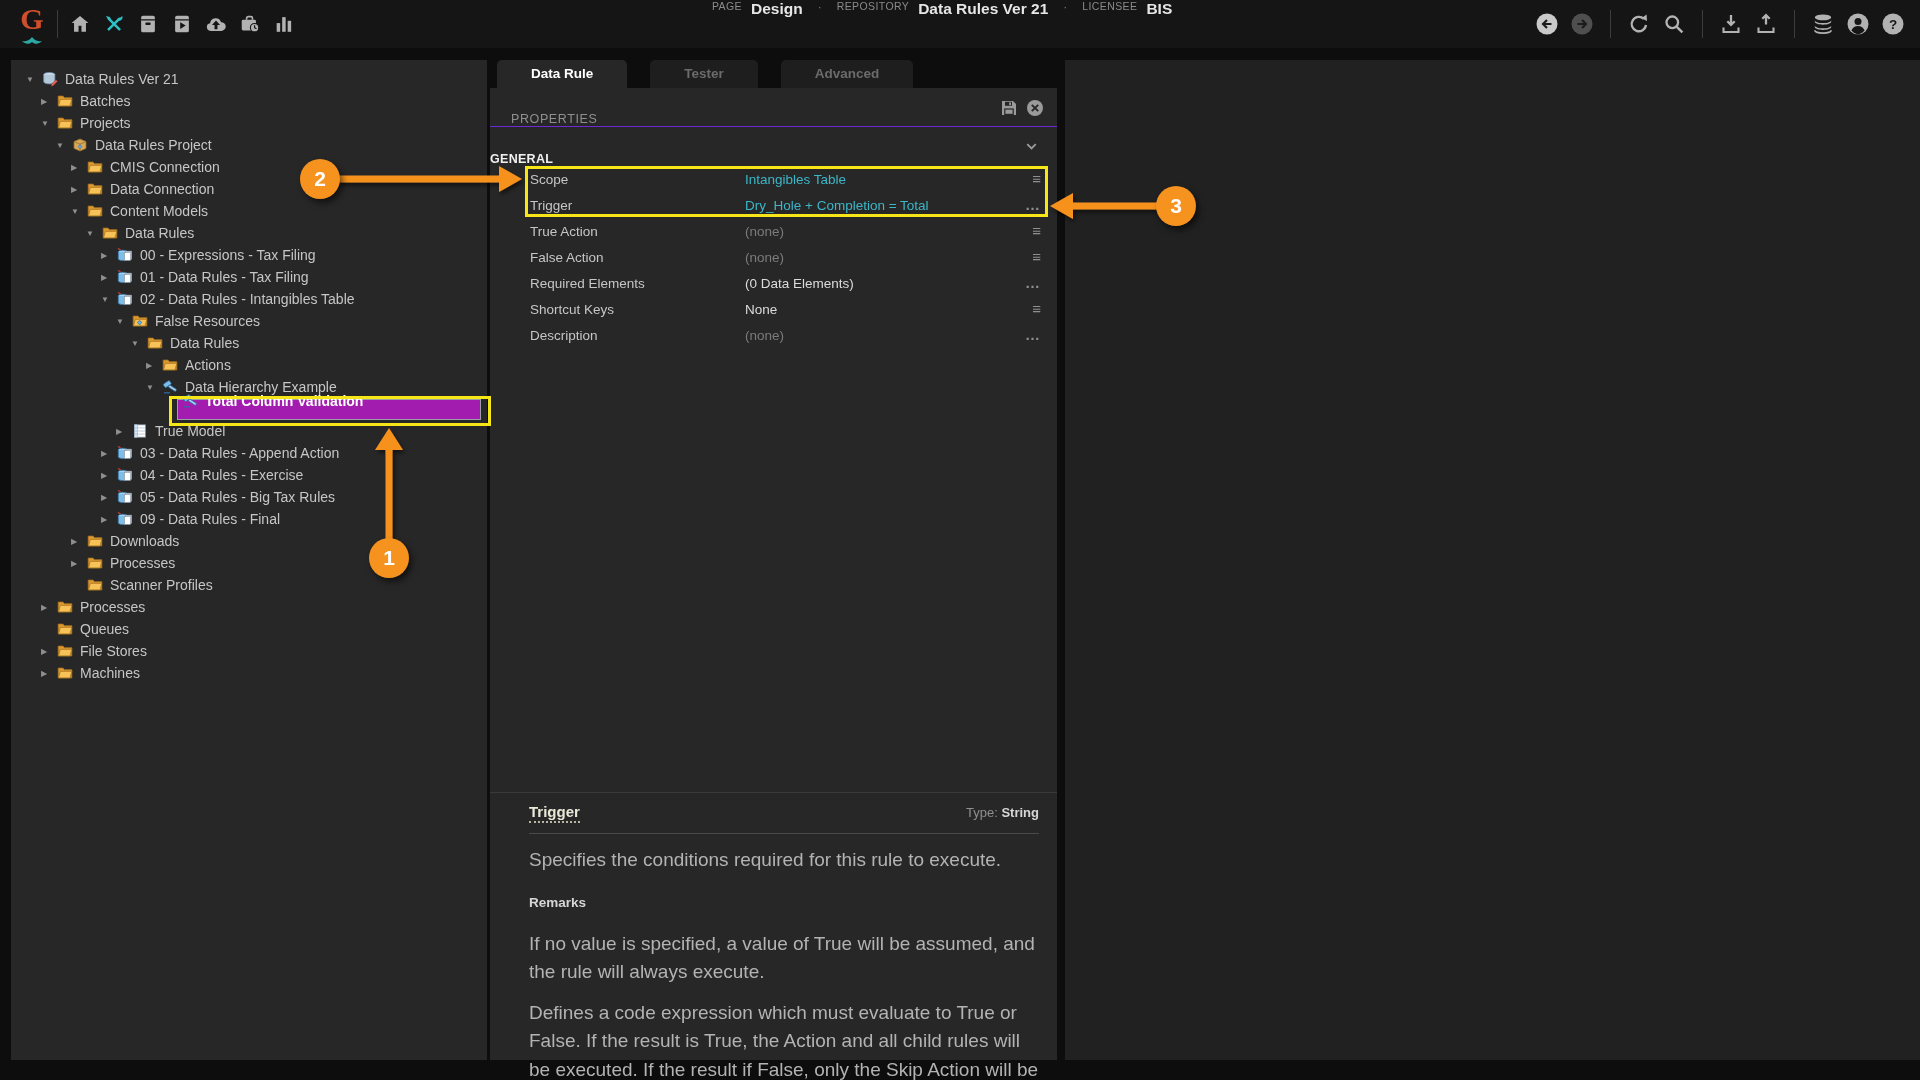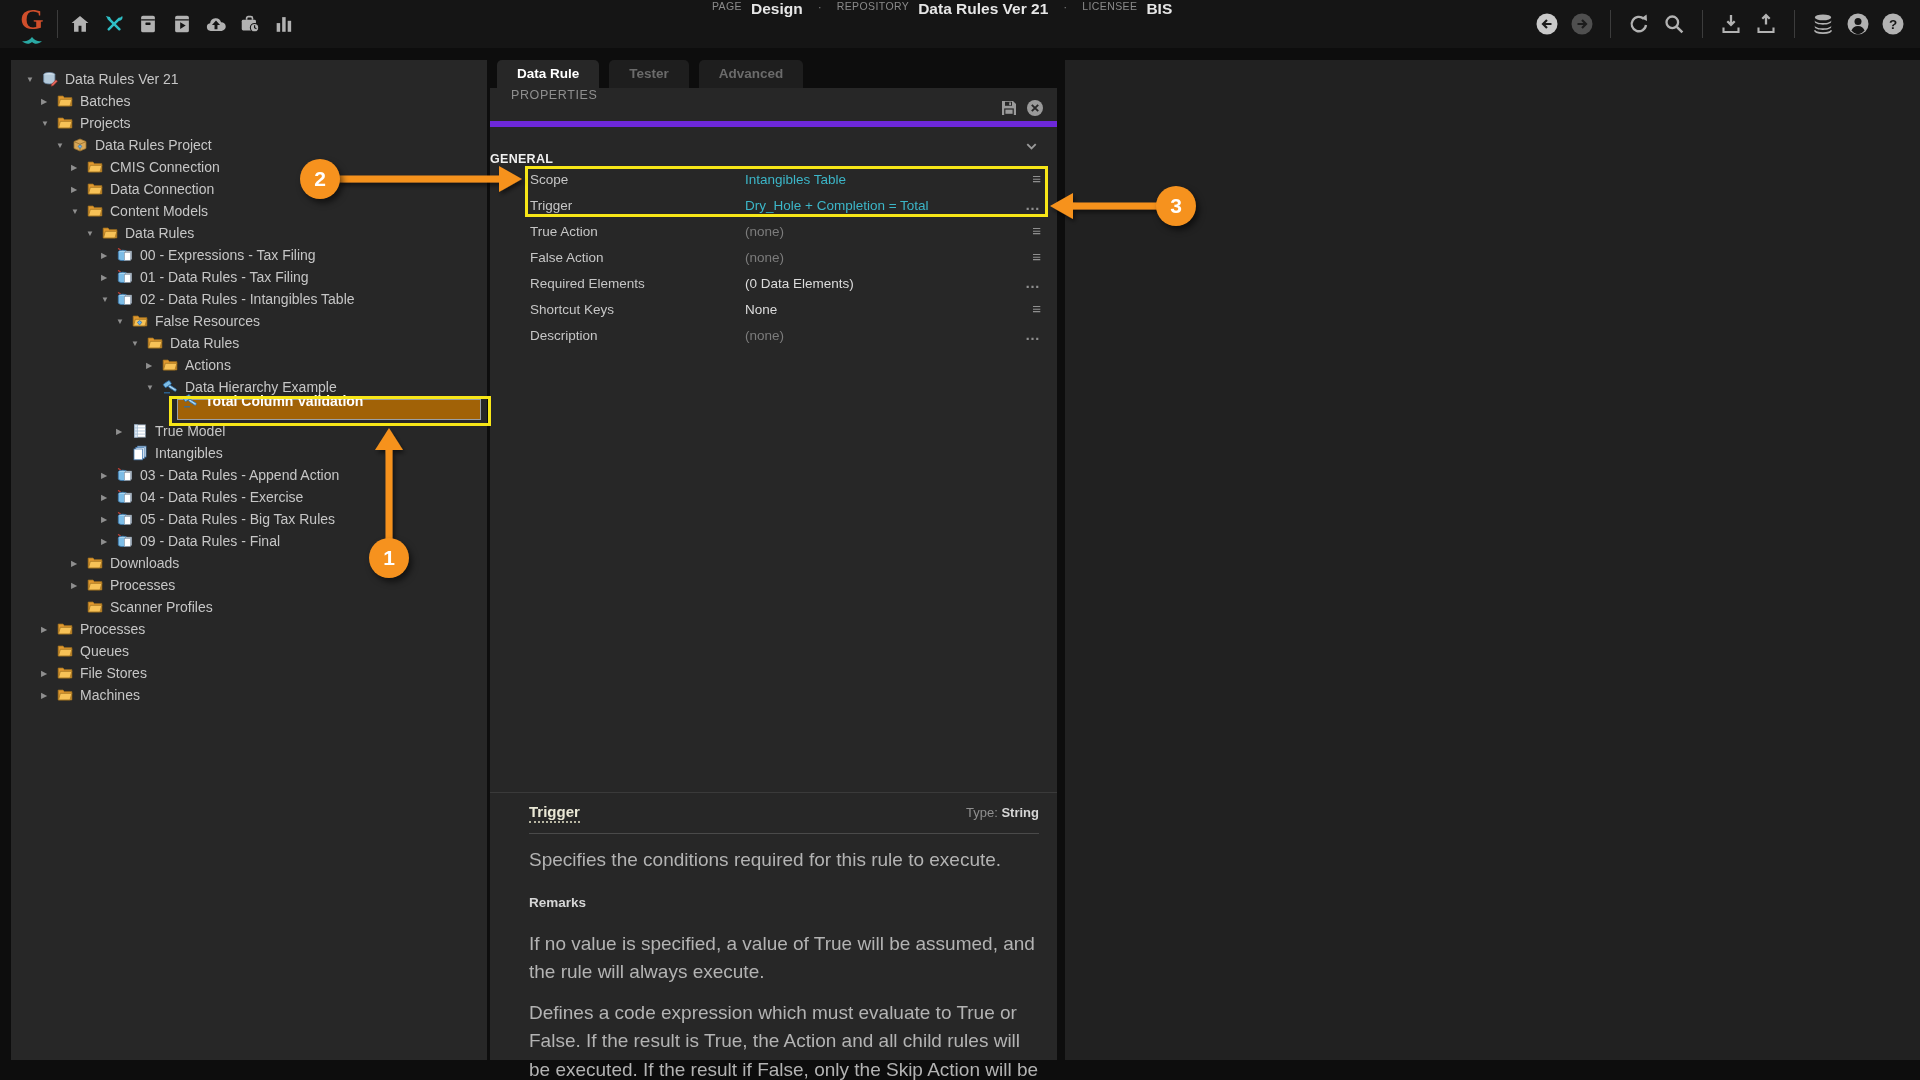--- a/index.html
+++ b/index.html
@@ -30,31 +30,31 @@
   #tree{padding:8px 0 0 8px;}
   #right-panel{position:absolute;left:1065px;top:60px;width:855px;height:1000px;background:#212121;}
 
   
   .trow{display:flex;align-items:center;height:22px;font-size:14px;color:#c6c6c6;white-space:nowrap;cursor:default;}
   .exp{width:16px;flex:none;font-size:8px;color:#8f8f8f;text-align:left;cursor:pointer;}
   .ticon{width:17px;height:16px;flex:none;display:inline-flex;}
   .ticon svg{width:16px;height:16px;}
   .tlabel{margin-left:6px;}
   .selbox{display:inline-flex;align-items:center;flex:1;height:21px;margin-right:6px;
-          padding:0 8px 16px 4px;background:#a16207;border:1px solid #9aa0a6;}
+          padding:0 8px 16px 4px;background:#a21caf;border:1px solid #9aa0a6;}
   .selbox .tlabel{color:#ffffff;font-weight:bold;}
 
   
   #tabs{position:absolute;left:490px;top:60px;width:567px;height:28px;display:flex;align-items:flex-end;}
-  .tab{height:28px;line-height:28px;padding:0 20px;margin-right:10px;font-size:13.5px;font-weight:bold;
+  .tab{height:28px;line-height:28px;padding:0 34px;margin-right:23px;font-size:13.5px;font-weight:bold;
        color:#6b6b6b;background:#1e1e1e;border-radius:5px 5px 0 0;cursor:pointer;}
   .tab.active{color:#ffffff;background:#272727;}
   .tab:first-child{margin-left:7px;}
   #props-body{position:absolute;left:490px;top:88px;width:567px;height:972px;background:#272727;}
-  .props-bar{height:39px;display:flex;align-items:flex-start;padding-left:21px;border-bottom:6px solid #6d28d9;position:relative;}
+  .props-bar{height:39px;display:flex;align-items:flex-end;padding-left:21px;border-bottom:1px solid #6d28d9;position:relative;}
   .props-title{font-size:12.5px;color:#8f8f8f;letter-spacing:.6px;}
   .props-bar-icons{position:absolute;right:13px;top:0;height:39px;display:flex;align-items:center;gap:8px;}
   .pbtn{background:none;border:none;padding:0;cursor:pointer;display:flex;width:18px;height:18px;}
   .group-row{height:39px;display:flex;align-items:flex-end;position:relative;}
   .group-label{font-size:12.5px;font-weight:bold;color:#f0f0f0;letter-spacing:.3px;}
   .group-chev{position:absolute;right:18px;top:12px;width:15px;height:15px;cursor:pointer;}
   .prow{height:26px;display:flex;align-items:center;padding-left:40px;font-size:13.5px;cursor:default;}
   .plabel{flex:none;width:215px;color:#c6c6c6;}
   .pvalue{flex:1;cursor:pointer;}
   .pvalue.accent{color:#3cb6c8;}
@@ -411,31 +411,20 @@
         <div class="trow" style="padding-left: 97px;">
           <span class="exp">▶</span>
           <span class="ticon">
             <svg viewBox="0 0 16 16">
               <rect x="2.6" y="1.8" width="10.8" height="12.4" fill="#ffffff" stroke="#7f8f9f" stroke-width=".8"></rect>
               <rect x="2.6" y="1.8" width="3" height="12.4" fill="#dce8f4" stroke="#9fb8d0" stroke-width=".6"></rect>
               <path d="M2.6 4.9h10.8M2.6 8h10.8M2.6 11.1h10.8" stroke="#9fb8d0" stroke-width=".7"></path>
             </svg>
           </span>
           <span class="tlabel">True Model</span>
-        </div>
-        <div class="trow" style="padding-left: 97px;">
-          <span class="exp"></span>
-          <span class="ticon">
-            <svg viewBox="0 0 16 16">
-              <rect x="5.6" y="1.2" width="8.4" height="10.8" fill="#e9f1f8" stroke="#4a7fb5" stroke-width=".8"></rect>
-              <rect x="3.8" y="2.6" width="8.4" height="10.8" fill="#f5f9fc" stroke="#4a7fb5" stroke-width=".8"></rect>
-              <rect x="2" y="4" width="8.4" height="10.8" fill="#ffffff" stroke="#4a7fb5" stroke-width=".8"></rect>
-            </svg>
-          </span>
-          <span class="tlabel">Intangibles</span>
         </div>
         <div class="trow" style="padding-left: 82px;">
           <span class="exp">▶</span>
           <span class="ticon">
             <svg viewBox="0 0 16 16">
               <path d="M1 1.4l2.6 1.4" stroke="#d04438" stroke-width="1.1"></path>
               <ellipse cx="5.8" cy="5" rx="4.5" ry="1.8" fill="#a6d4ef" stroke="#3b79ad" stroke-width=".8"></ellipse>
               <path d="M1.3 5v6.8c0 1 2 1.8 4.5 1.8s4.5-.8 4.5-1.8V5" fill="#7dbde6" stroke="#3b79ad" stroke-width=".8"></path>
               <rect x="8.6" y="4.2" width="6" height="8" fill="#f1f4f7" stroke="#8899aa" stroke-width=".7"></rect>
               <rect x="7.4" y="5.4" width="6" height="8" fill="#ffffff" stroke="#8899aa" stroke-width=".7"></rect>

